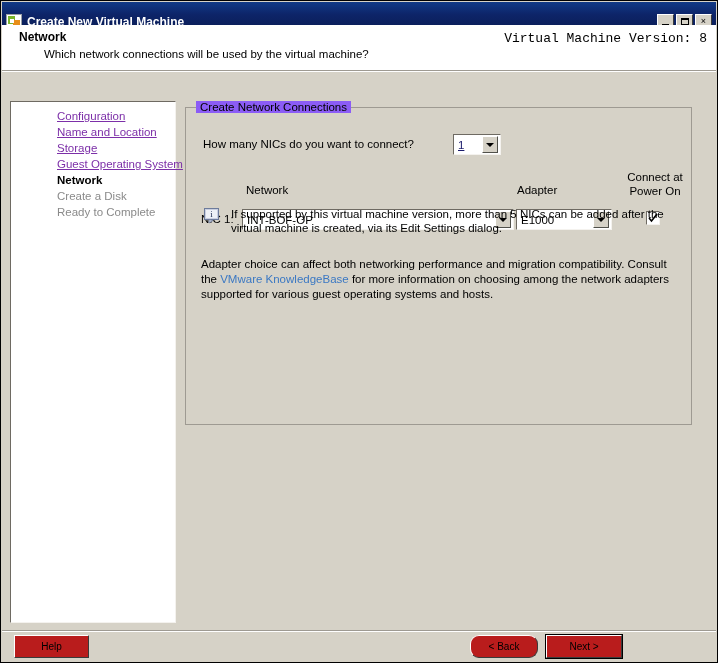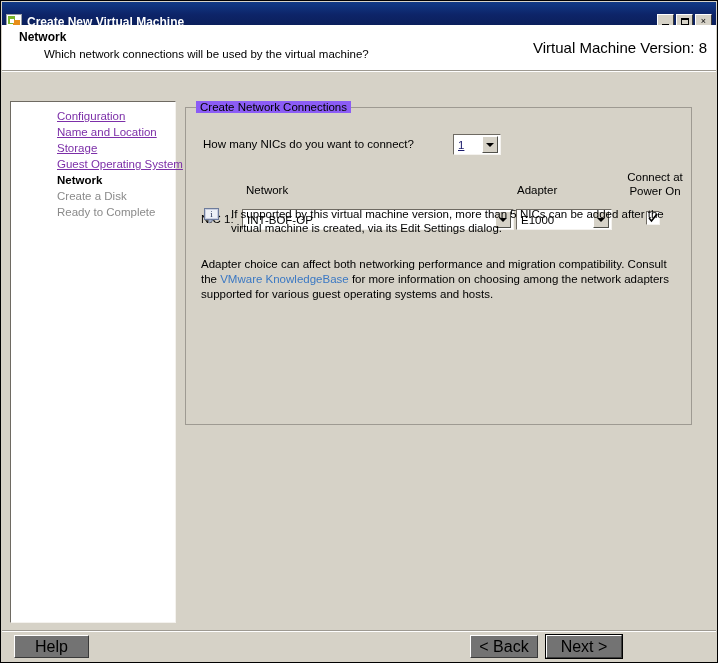--- a/index.html
+++ b/index.html
@@ -110,24 +110,25 @@
     color: #000;
   }
   .header-sub {
     position: absolute;
     left: 42px; top: 23px;
     font-size: 11.5px;
     color: #000;
   }
   .header-version {
     position: absolute;
-    right: 9px; top: 14px;
-    font-size: 15px;
-    color: #000;
-    white-space: nowrap;
+    right: 9px; top: 6px;
+    font-size: 13px;
+    color: #000;
+    white-space: nowrap;
+    font-family: Liberation Mono, monospace;
   }
   .header-rule {
     position: absolute;
     left: 1px; top: 69px;
     width: 714px; height: 2px;
     background: #9e9a92;
     border-bottom: 1px solid #ffffff;
     box-sizing: border-box;
   }
 
@@ -320,40 +321,40 @@
   .footer {
     position: absolute;
     left: 1px; top: 631px;
     width: 714px; height: 30px;
     background: #d6d2c7;
   }
   .btn {
     position: absolute;
     top: 3px;
     height: 23px;
-    background: #737373;
+    background: #b91c1c;
     border-top: 1px solid #ffffff;
     border-left: 1px solid #ffffff;
     border-right: 1px solid #3a3a3a;
     border-bottom: 1px solid #3a3a3a;
     box-sizing: border-box;
     font-family: "Liberation Sans", sans-serif;
-    font-size: 16px;
+    font-size: 10px;
     color: #000;
     cursor: default;
     padding: 0;
     text-align: center;
     line-height: 21px;
   }
   .btn.default {
     outline: 1px solid #000000;
     outline-offset: 0px;
   }
   .btn-help   { left: 12px;  width: 75px; }
-  .btn-back   { left: 468px; width: 68px; }
+  .btn-back   { left: 468px; width: 68px; border-radius: 9px; }
   .btn-next   { left: 544px; width: 76px; }
   .btn-cancel { left: 628px; width: 76px; margin-top: 28px; }
 </style>
 </head>
 <body>
 
 <div id="app">
 
   <div class="titlebar">
     <span class="tb-icon">

